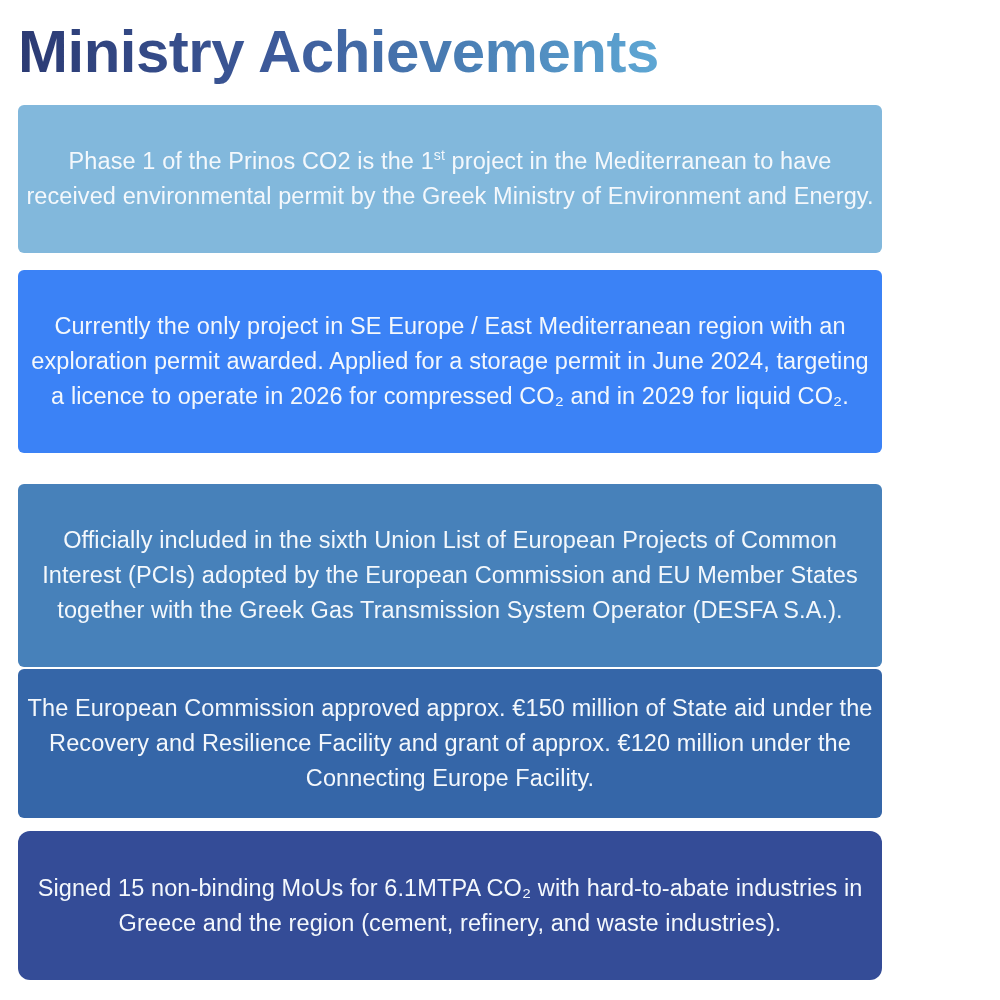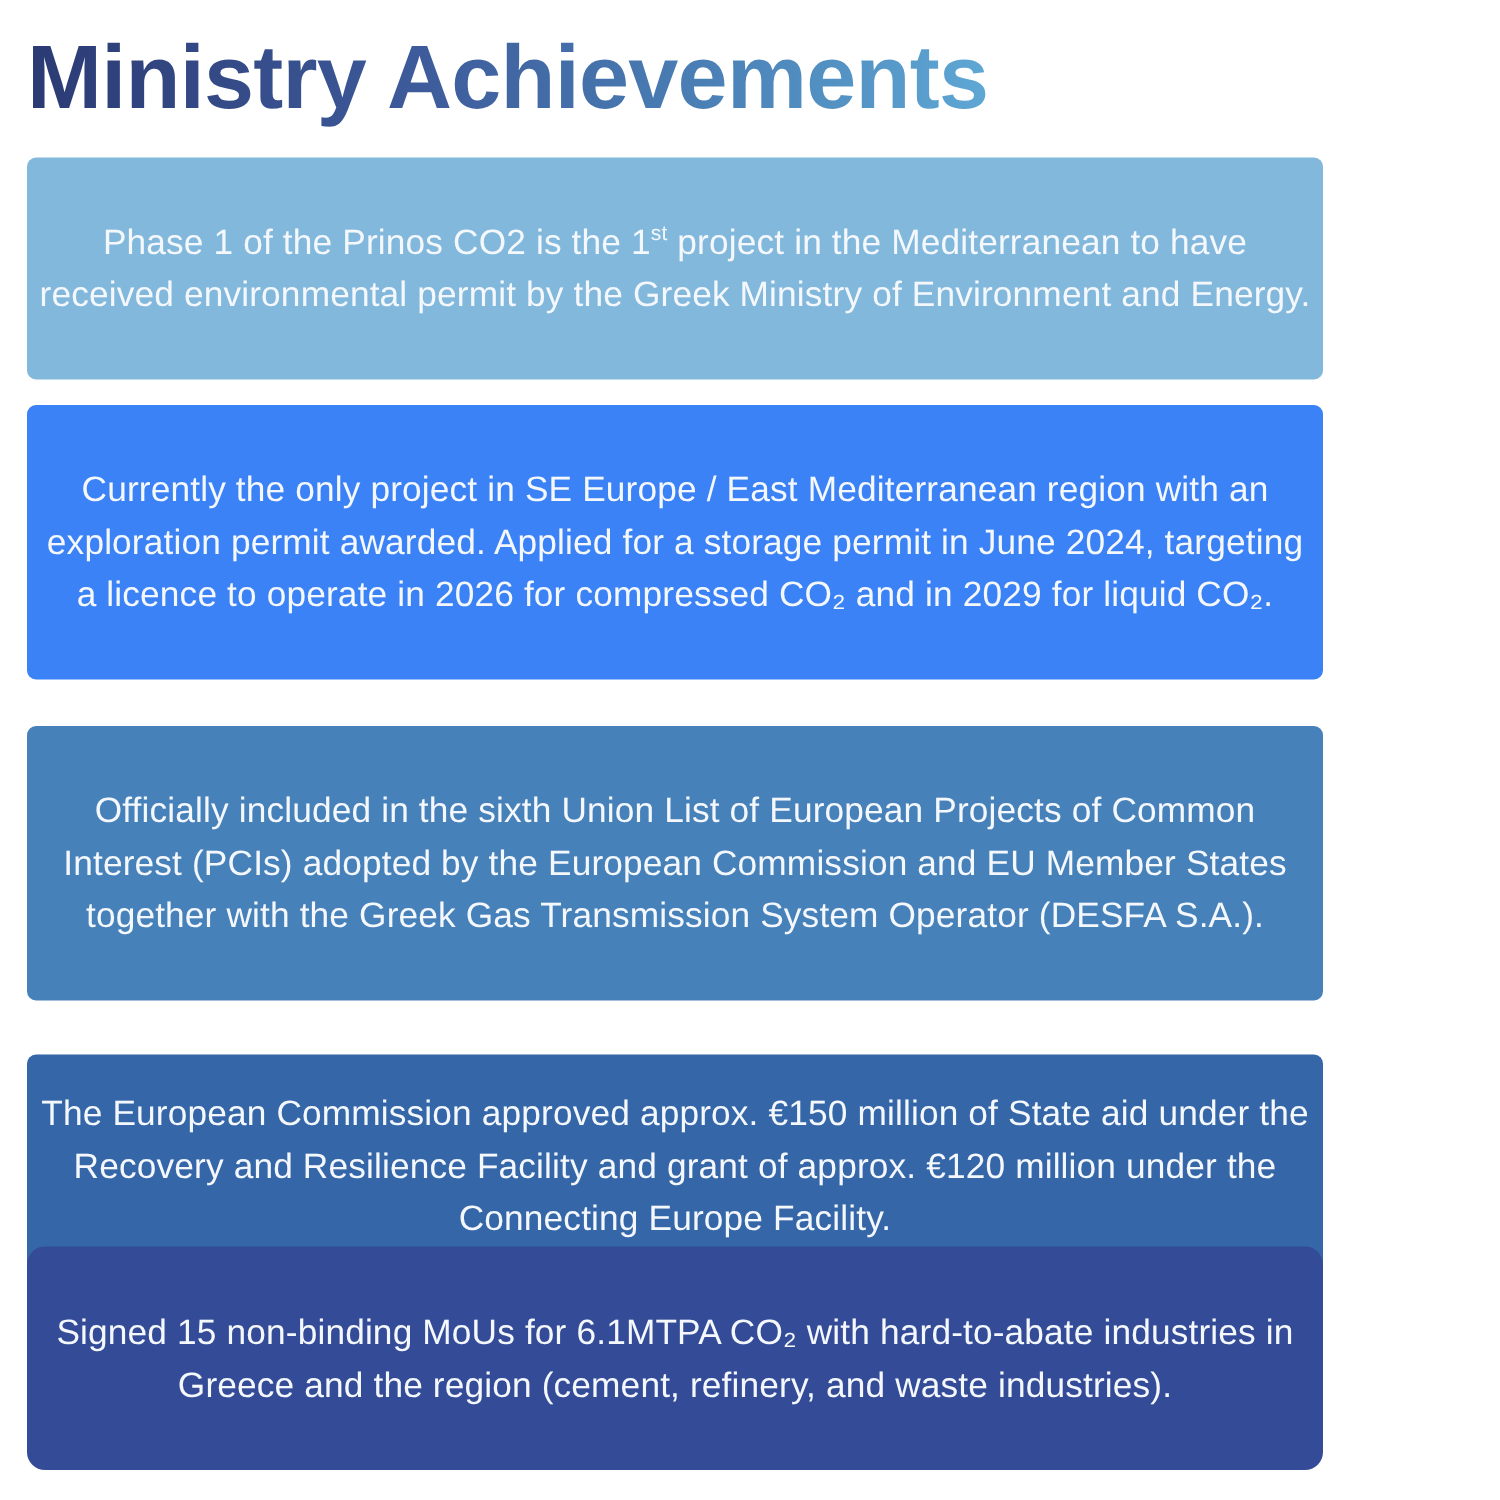--- a/index.html
+++ b/index.html
@@ -22,21 +22,21 @@
     }
     .card p {
       color: #f4f8fc; text-align: center;
       font-family: "Liberation Sans", sans-serif;
       font-size: 23.5px; line-height: 35px; letter-spacing: 0.1px;
     }
     .card sup { font-size: 14px; vertical-align: 9px; line-height: 0; }
     #c1 { top: 105px; height: 148px; background: #82b8dc; }
     #c2 { top: 270px; height: 183px; background: #3b82f6; }
     #c3 { top: 469px; height: 183px; background: #4781ba; margin-top: 15px; }
-    #c4 { top: 703px; height: 149px; background: #3566a8; }
+    #c4 { top: 669px; height: 149px; background: #3566a8; }
     #c5 { top: 831px; height: 149px; background: #344c97; border-radius: 12px; }
   </style>
 </head>
 <body>
 
 <h1 class="title">Ministry Achievements</h1>
 
 <div class="card" id="c1">
   <p><span>Phase 1 of the Prinos CO2 is the 1</span><sup>st</sup><span> project in the Mediterranean to have received environmental permit by the Greek Ministry of Environment and Energy.</span></p>
 </div>

